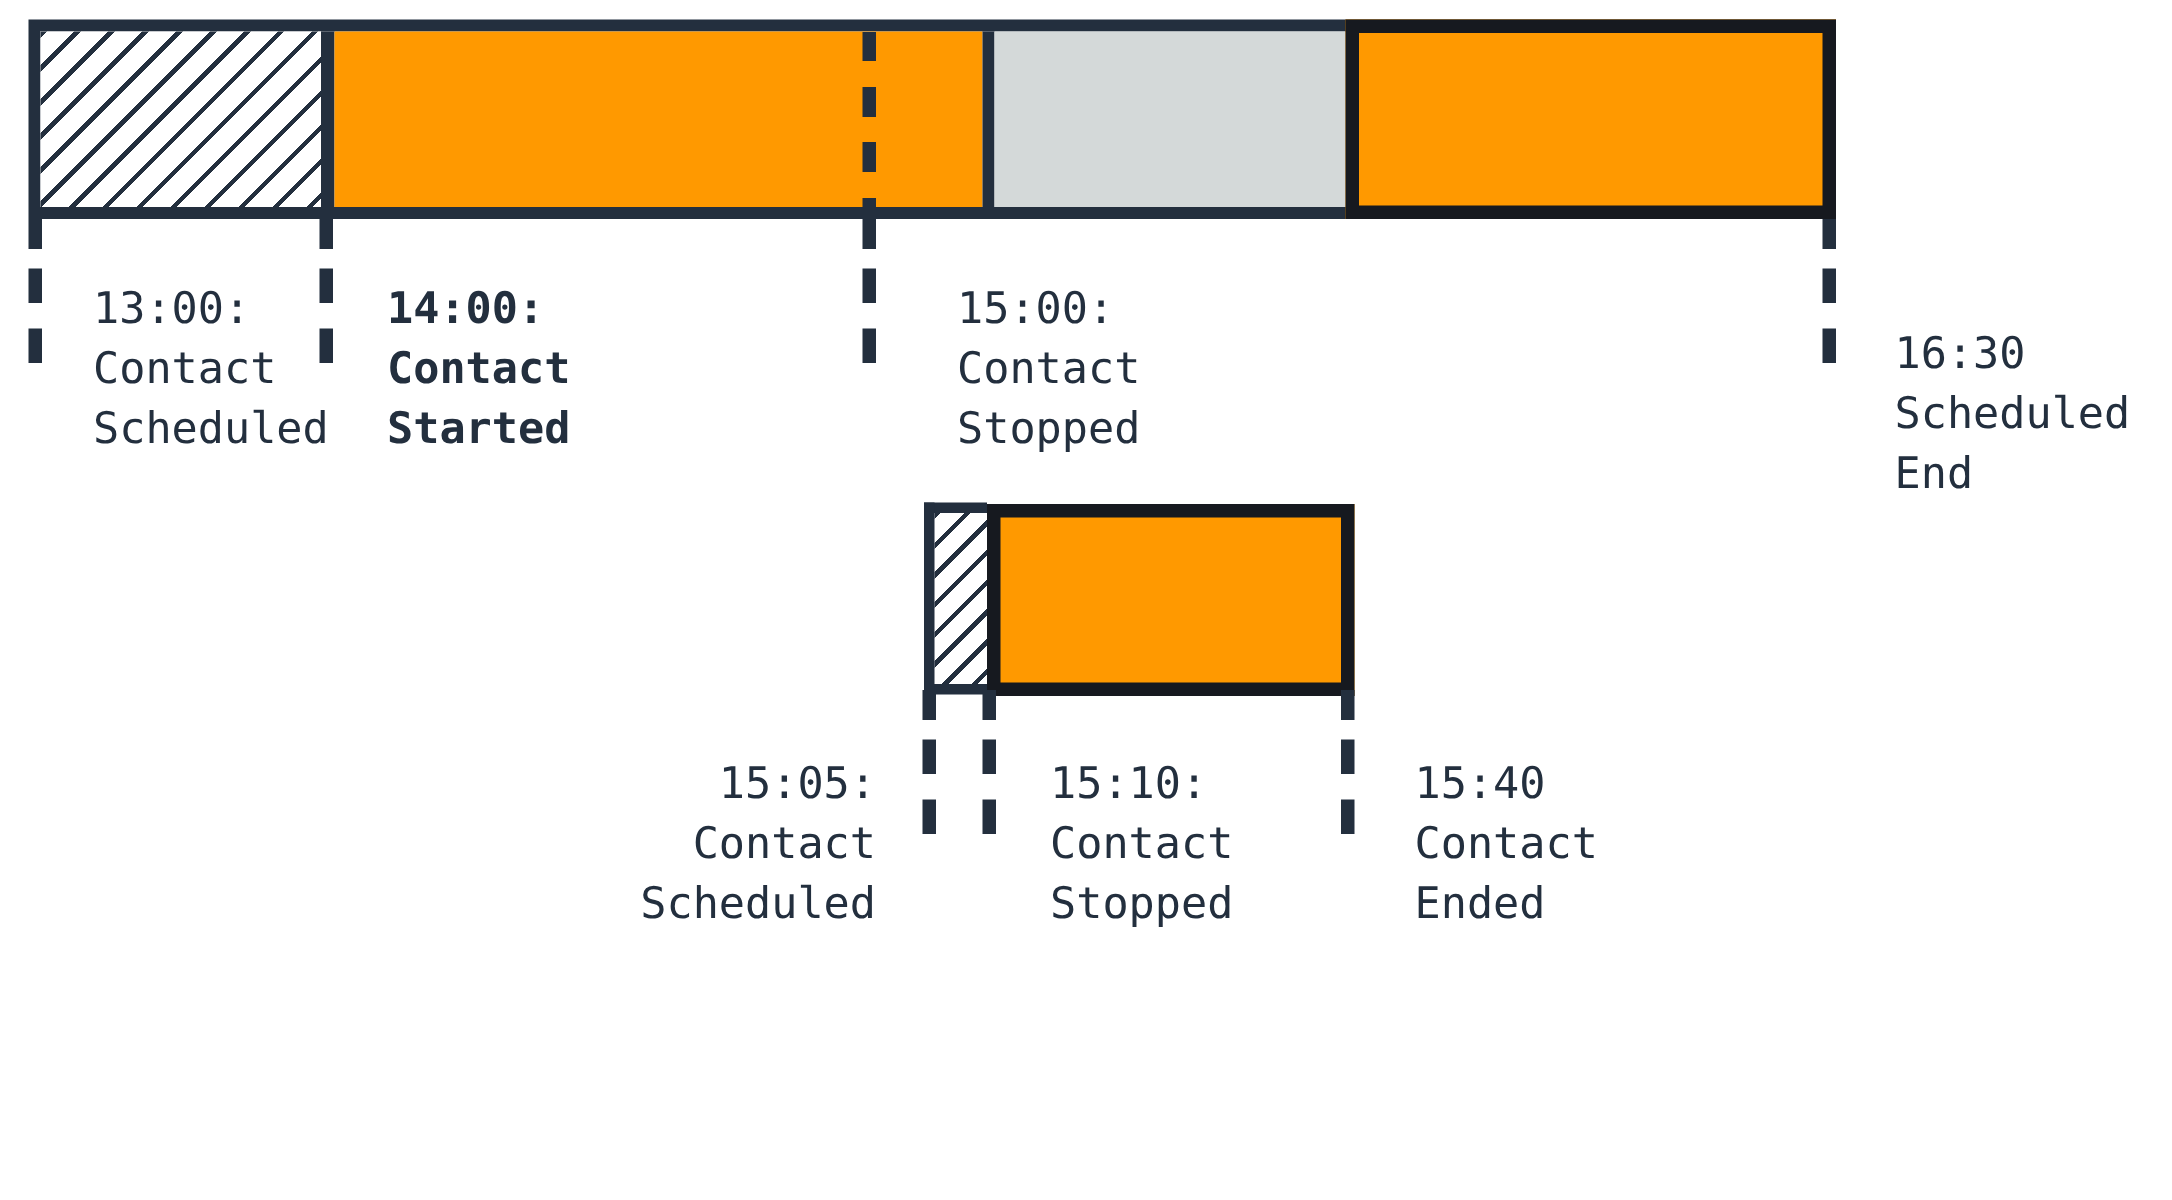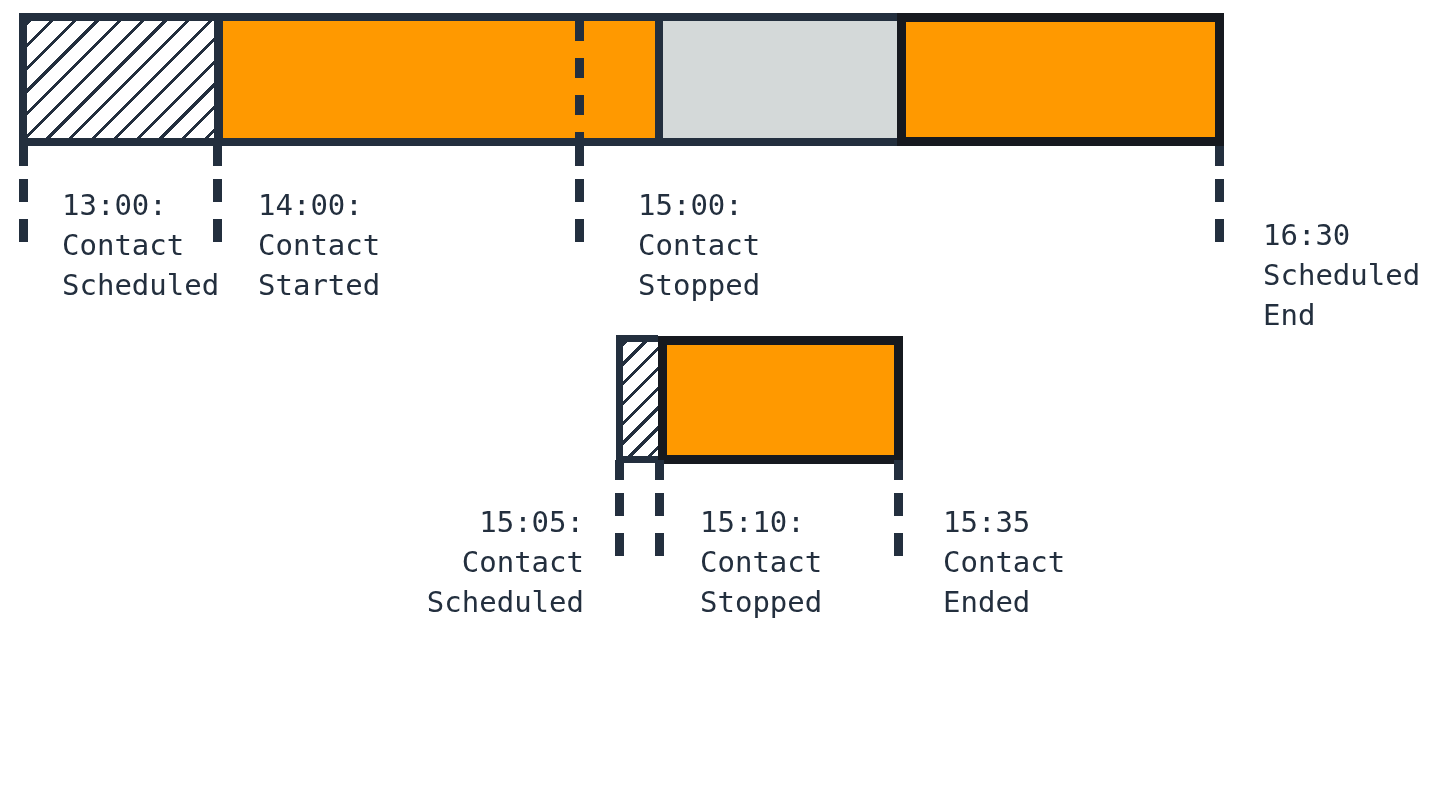--- a/index.html
+++ b/index.html
@@ -101,21 +101,21 @@
     </div>
   <div class="abs tick" style="left:1215px;top:146px;">
       <i class="stub"></i>
       <i class="d1"></i>
       <i class="d2"></i>
     </div>
 
   <div class="abs lbl" style="left:62px;top:185px;">13:00:
 Contact
 Scheduled</div>
-  <div class="abs lbl" style="left:258px;top:185px;">14:00:
+  <div class="abs lbl" style="left:258px;top:185px;font-weight:bold;">14:00:
 Contact
 Started</div>
   <div class="abs lbl" style="left:638px;top:185px;">15:00:
 Contact
 Stopped</div>
   <div class="abs lbl" style="left:1263px;top:185px;margin-top:30px;">16:30
 Scheduled
 End</div>
 
   <div class="abs hatch-seg-bottom"></div>
@@ -136,21 +136,21 @@
       <i class="d1"></i>
       <i class="d2"></i>
     </div>
 
   <div class="abs lbl lbl-right" style="left:384px;top:502px;width:200px;text-align:right;">15:05:
 Contact
 Scheduled</div>
   <div class="abs lbl" style="left:700px;top:502px;">15:10:
 Contact
 Stopped</div>
-  <div class="abs lbl" style="left:943px;top:502px;">15:35
+  <div class="abs lbl" style="left:943px;top:502px;">15:40
 Contact
 Ended</div>
 
   <div class="abs legend-swatch legend-swatch-hatch" style="left:20px;top:700px;"></div>
 
   <div class="abs legend-swatch legend-swatch-orange" style="left:501px;top:700px;"></div>
 
   <div class="abs legend-swatch legend-swatch-gray" style="left:941px;top:700px;"></div>
 
 </div>

